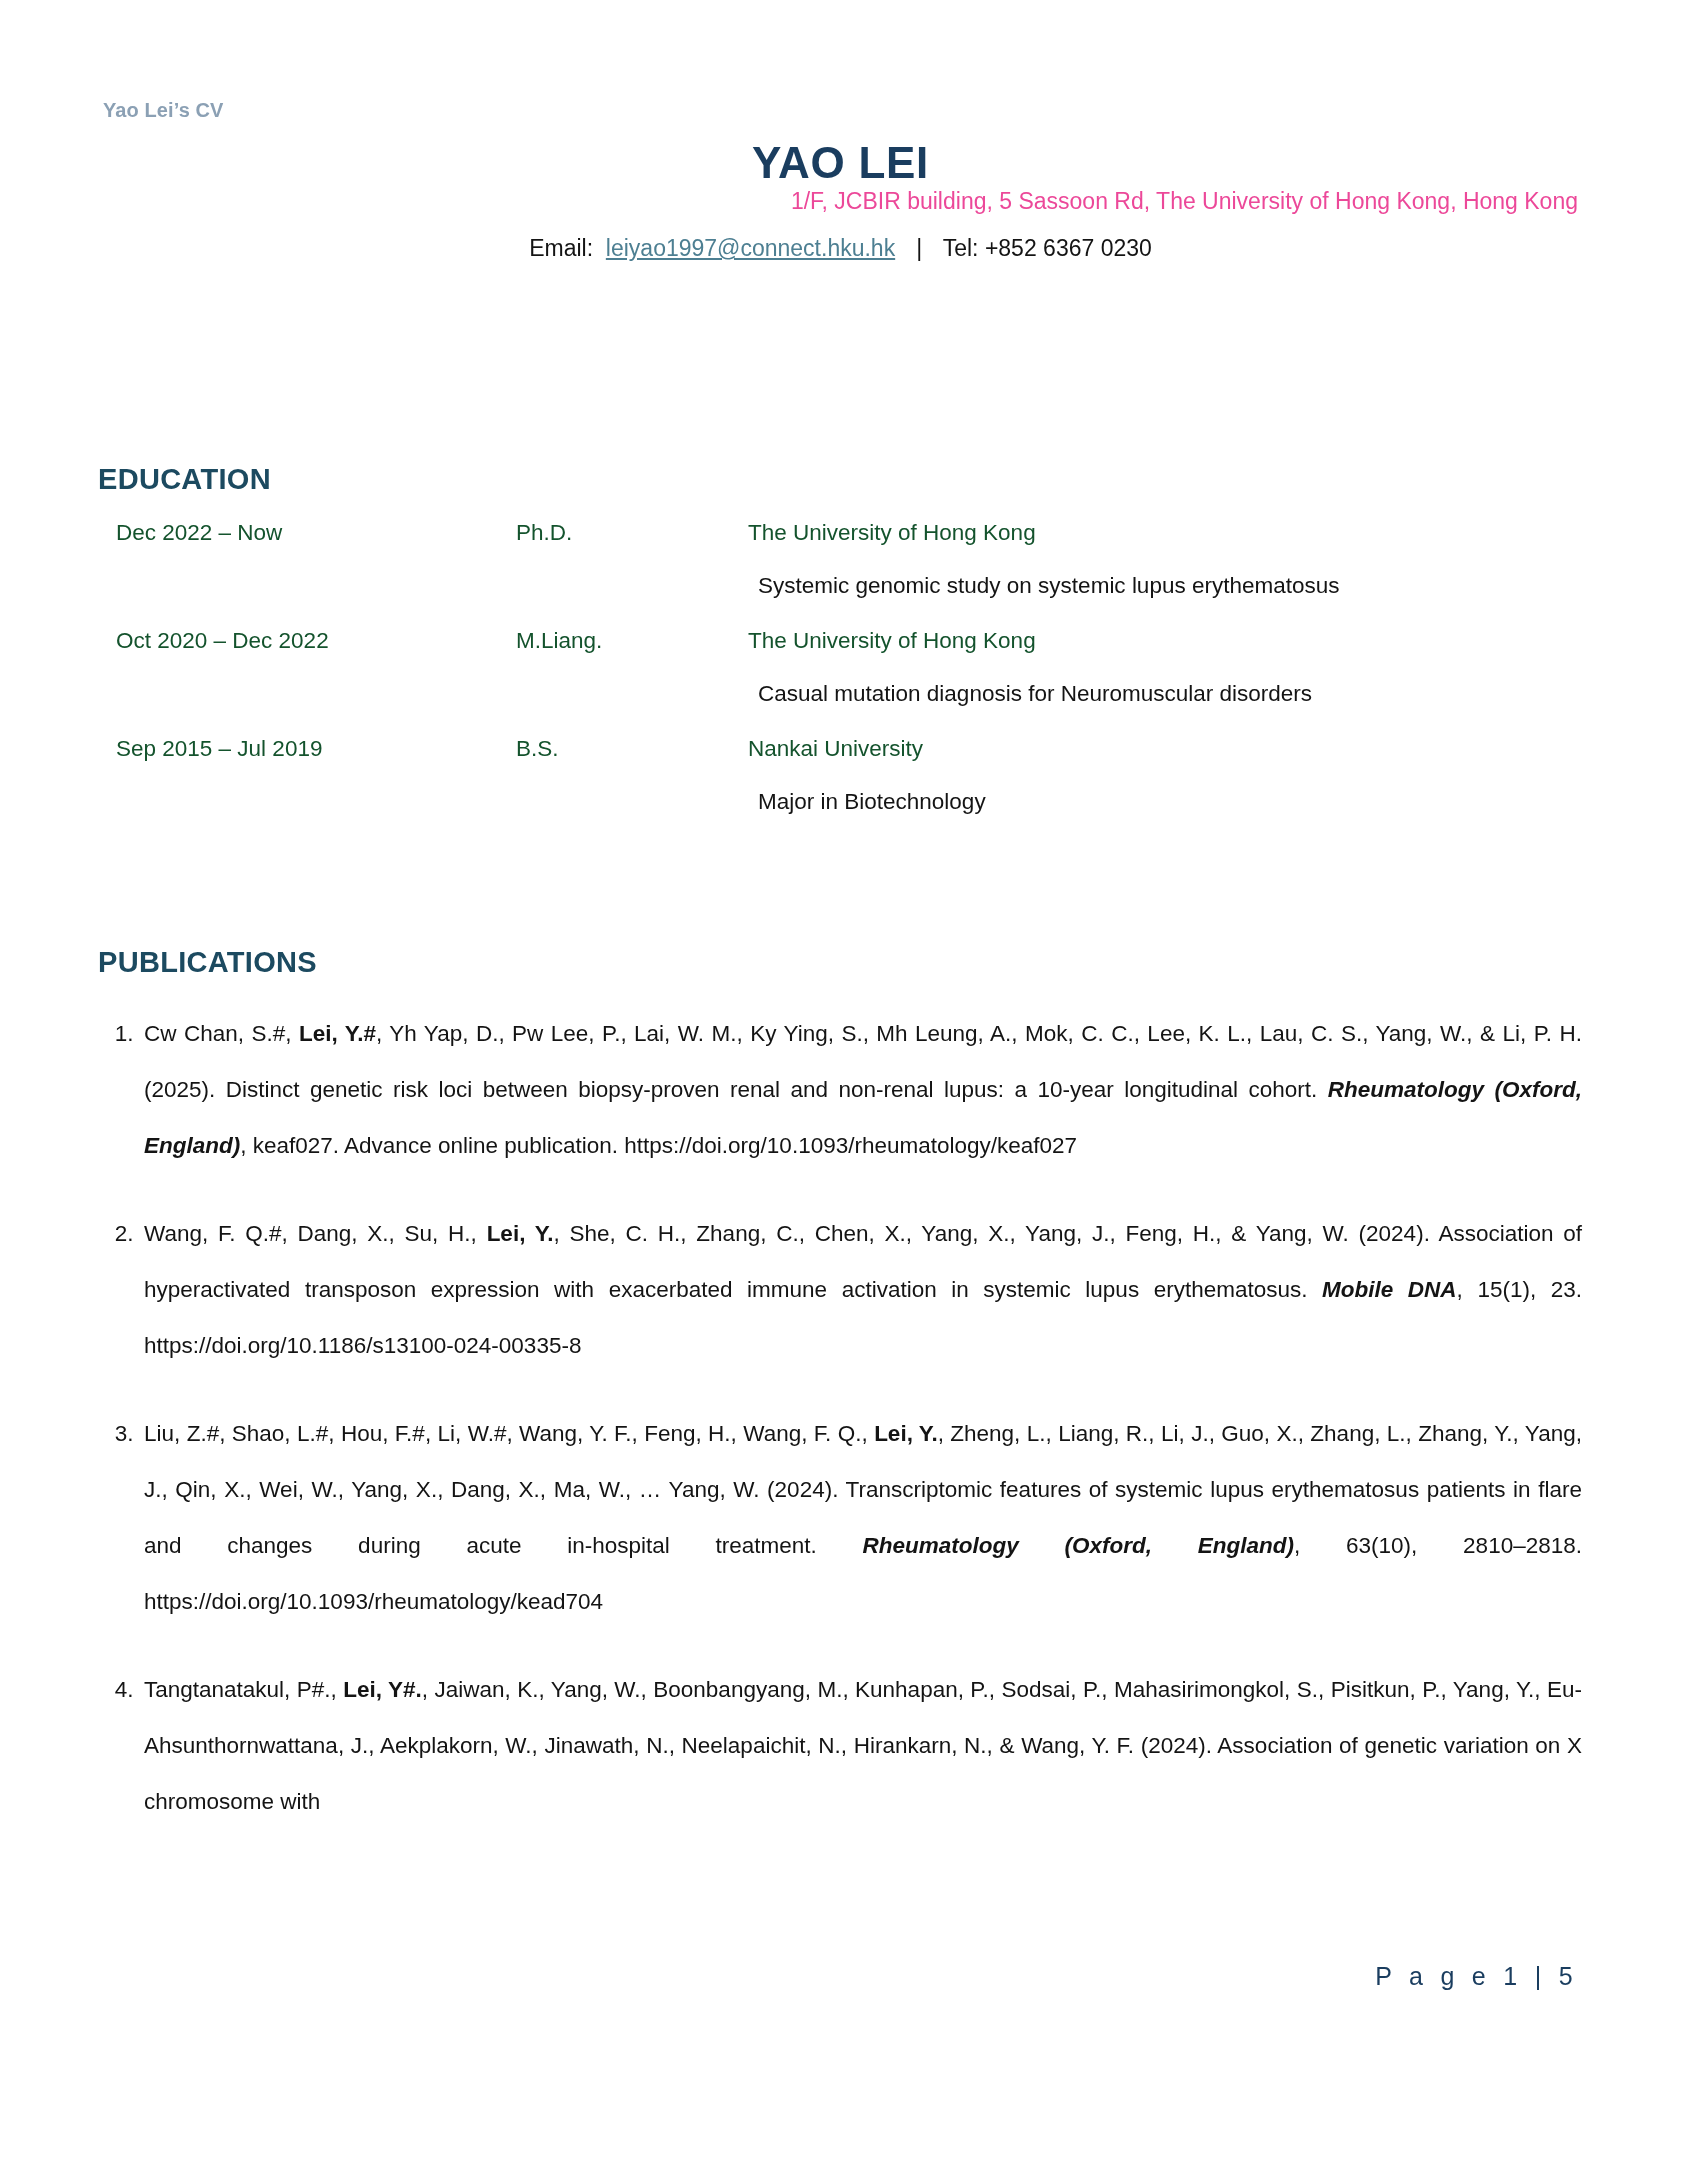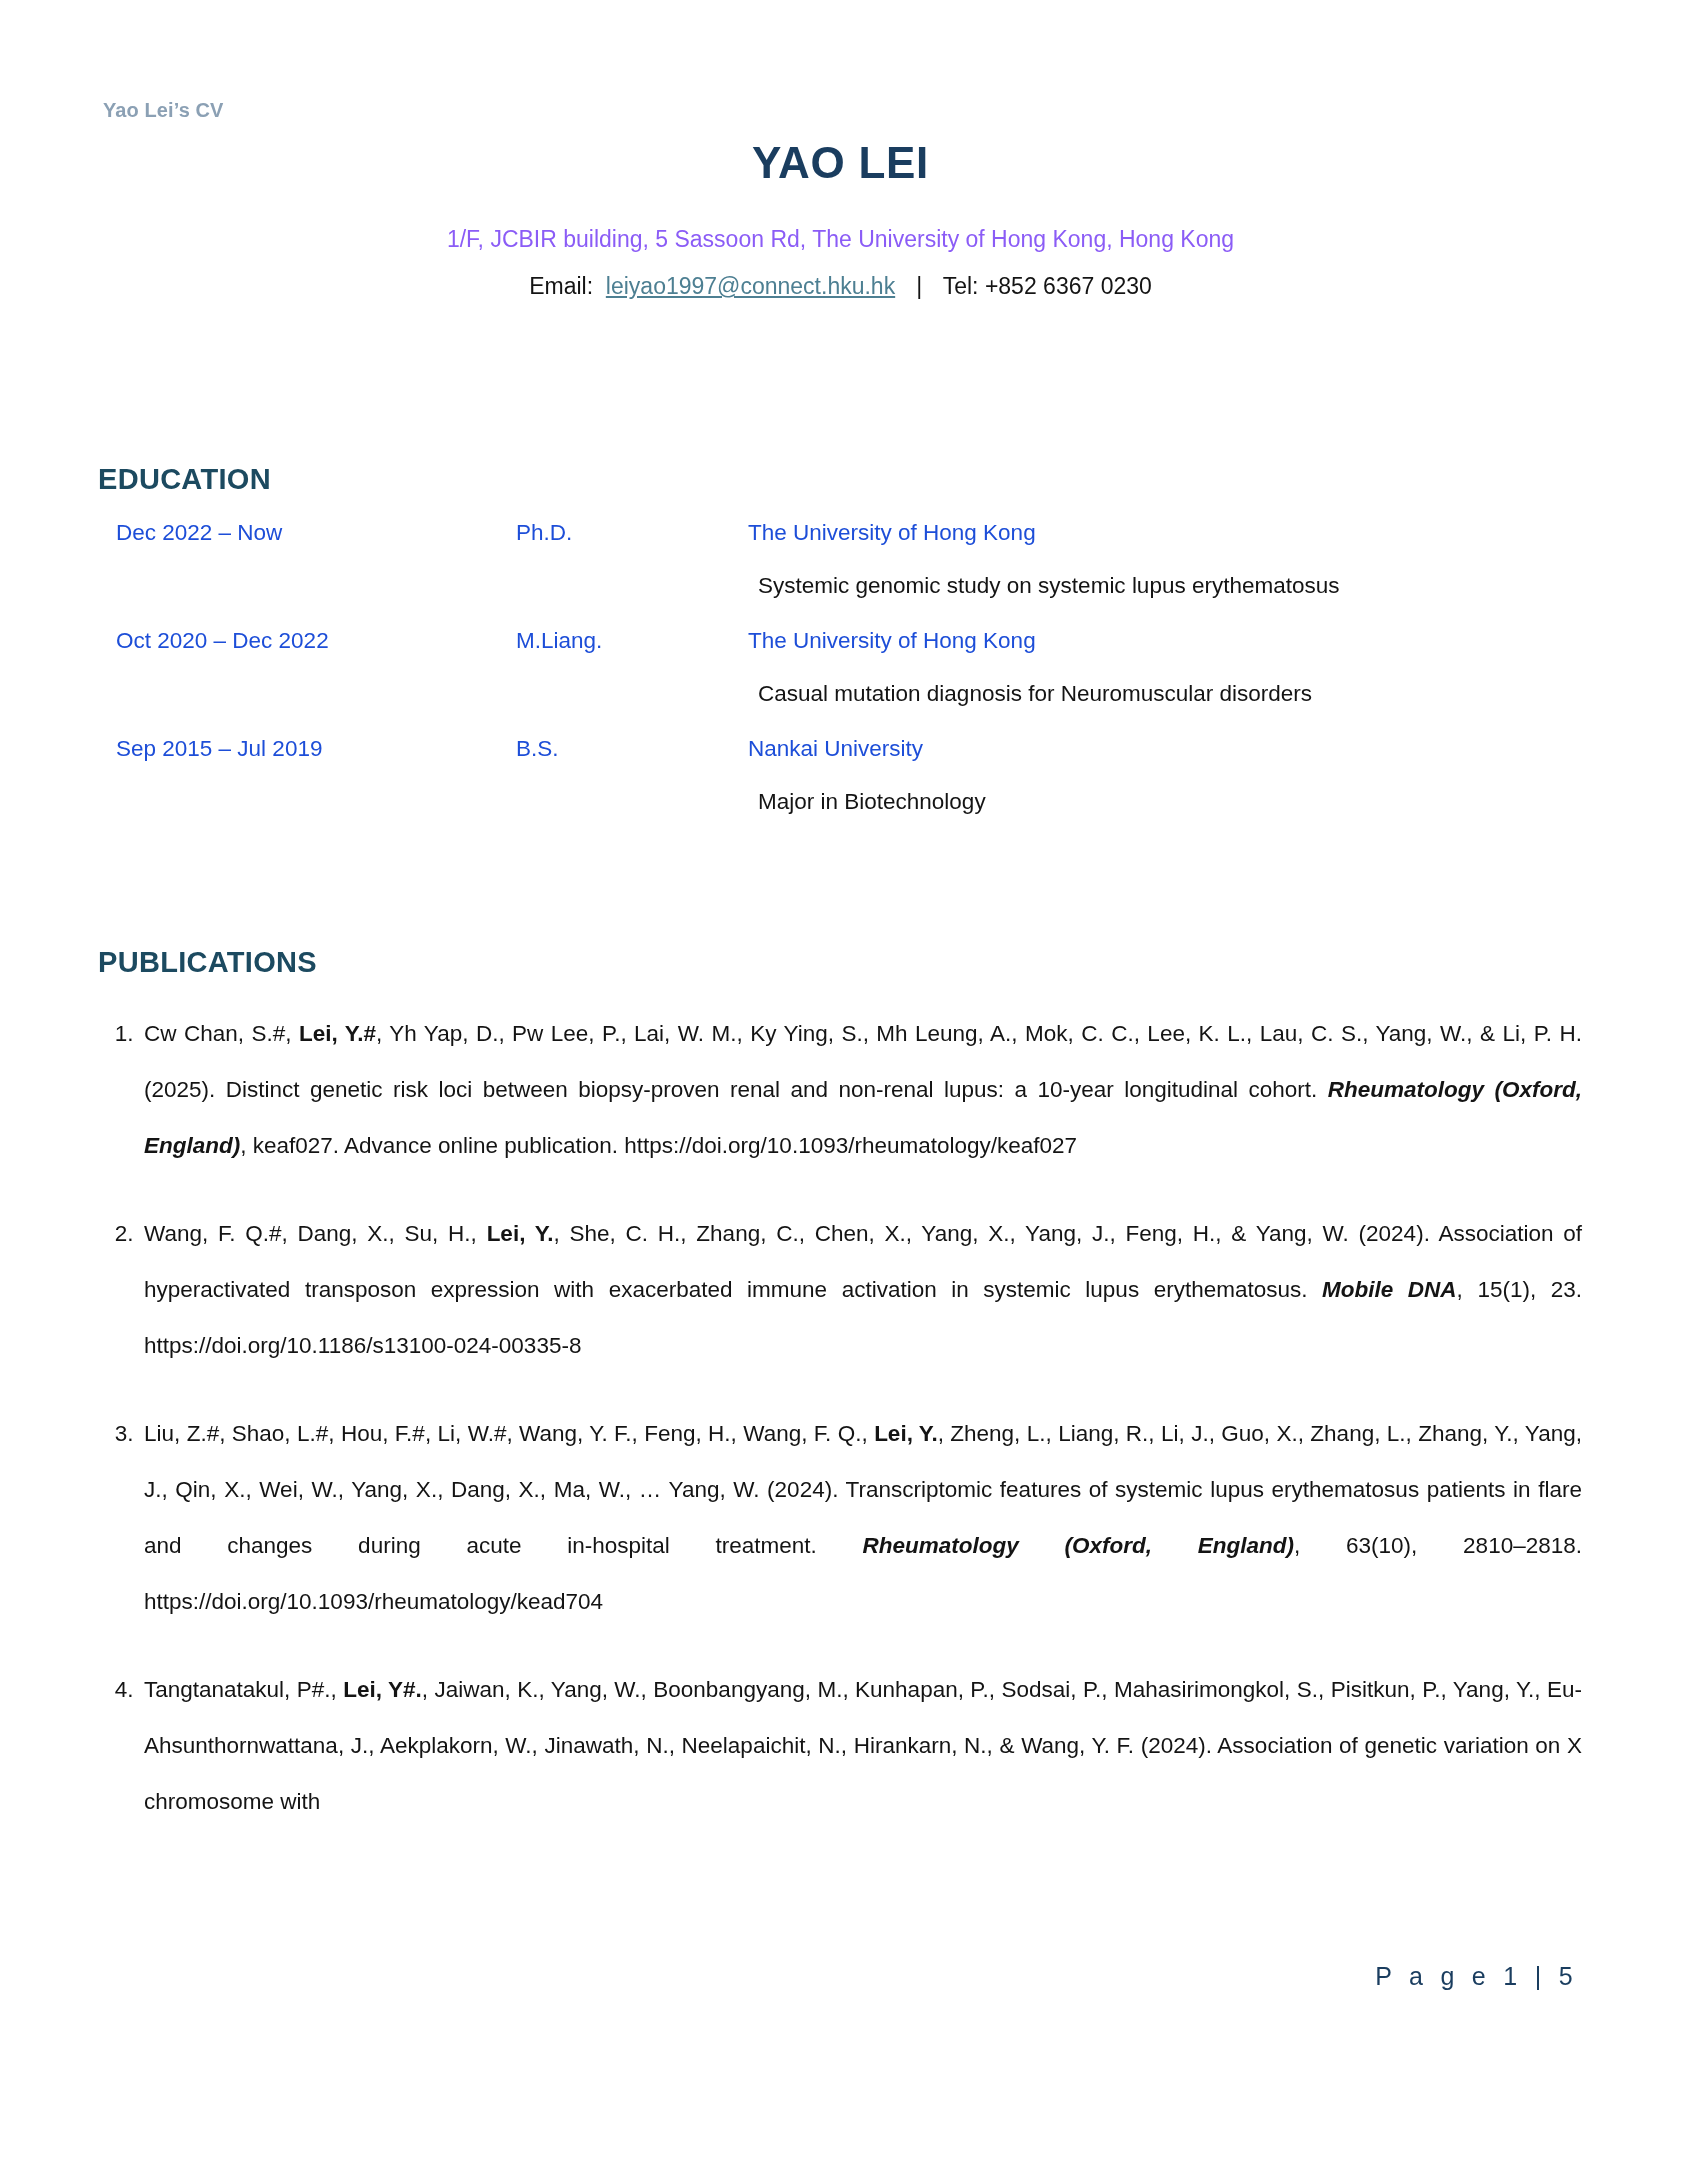--- a/index.html
+++ b/index.html
@@ -46,24 +46,24 @@
     text-align: center;
   }
   .doc-title {
     font-size: 44px;
     font-weight: bold;
     color: #1a3d5f;
     letter-spacing: 0.7px;
     line-height: 1.05;
   }
   .address-line {
-    margin-top: 38px;
     font-size: 23px;
-    color: #8b5cf6;
+    color: #ec4899;
     line-height: 1.35;
+    text-align: right;
   }
   .contact-line {
     margin-top: 16px;
     font-size: 23px;
     color: #141414;
     line-height: 1.35;
   }
   .contact-line .email-link {
     color: #4d7f92;
     text-decoration: underline;
@@ -94,21 +94,21 @@
   }
   .edu-entry {
     position: relative;
     margin-bottom: 2px;
   }
   .edu-row {
     display: flex;
     align-items: baseline;
     height: 53px;
     font-size: 22.5px;
-    color: #1d4ed8;
+    color: #14532d;
   }
   .edu-dates {
     width: 400px;
     flex: none;
   }
   .edu-degree {
     width: 232px;
     flex: none;
   }
   .edu-inst {

